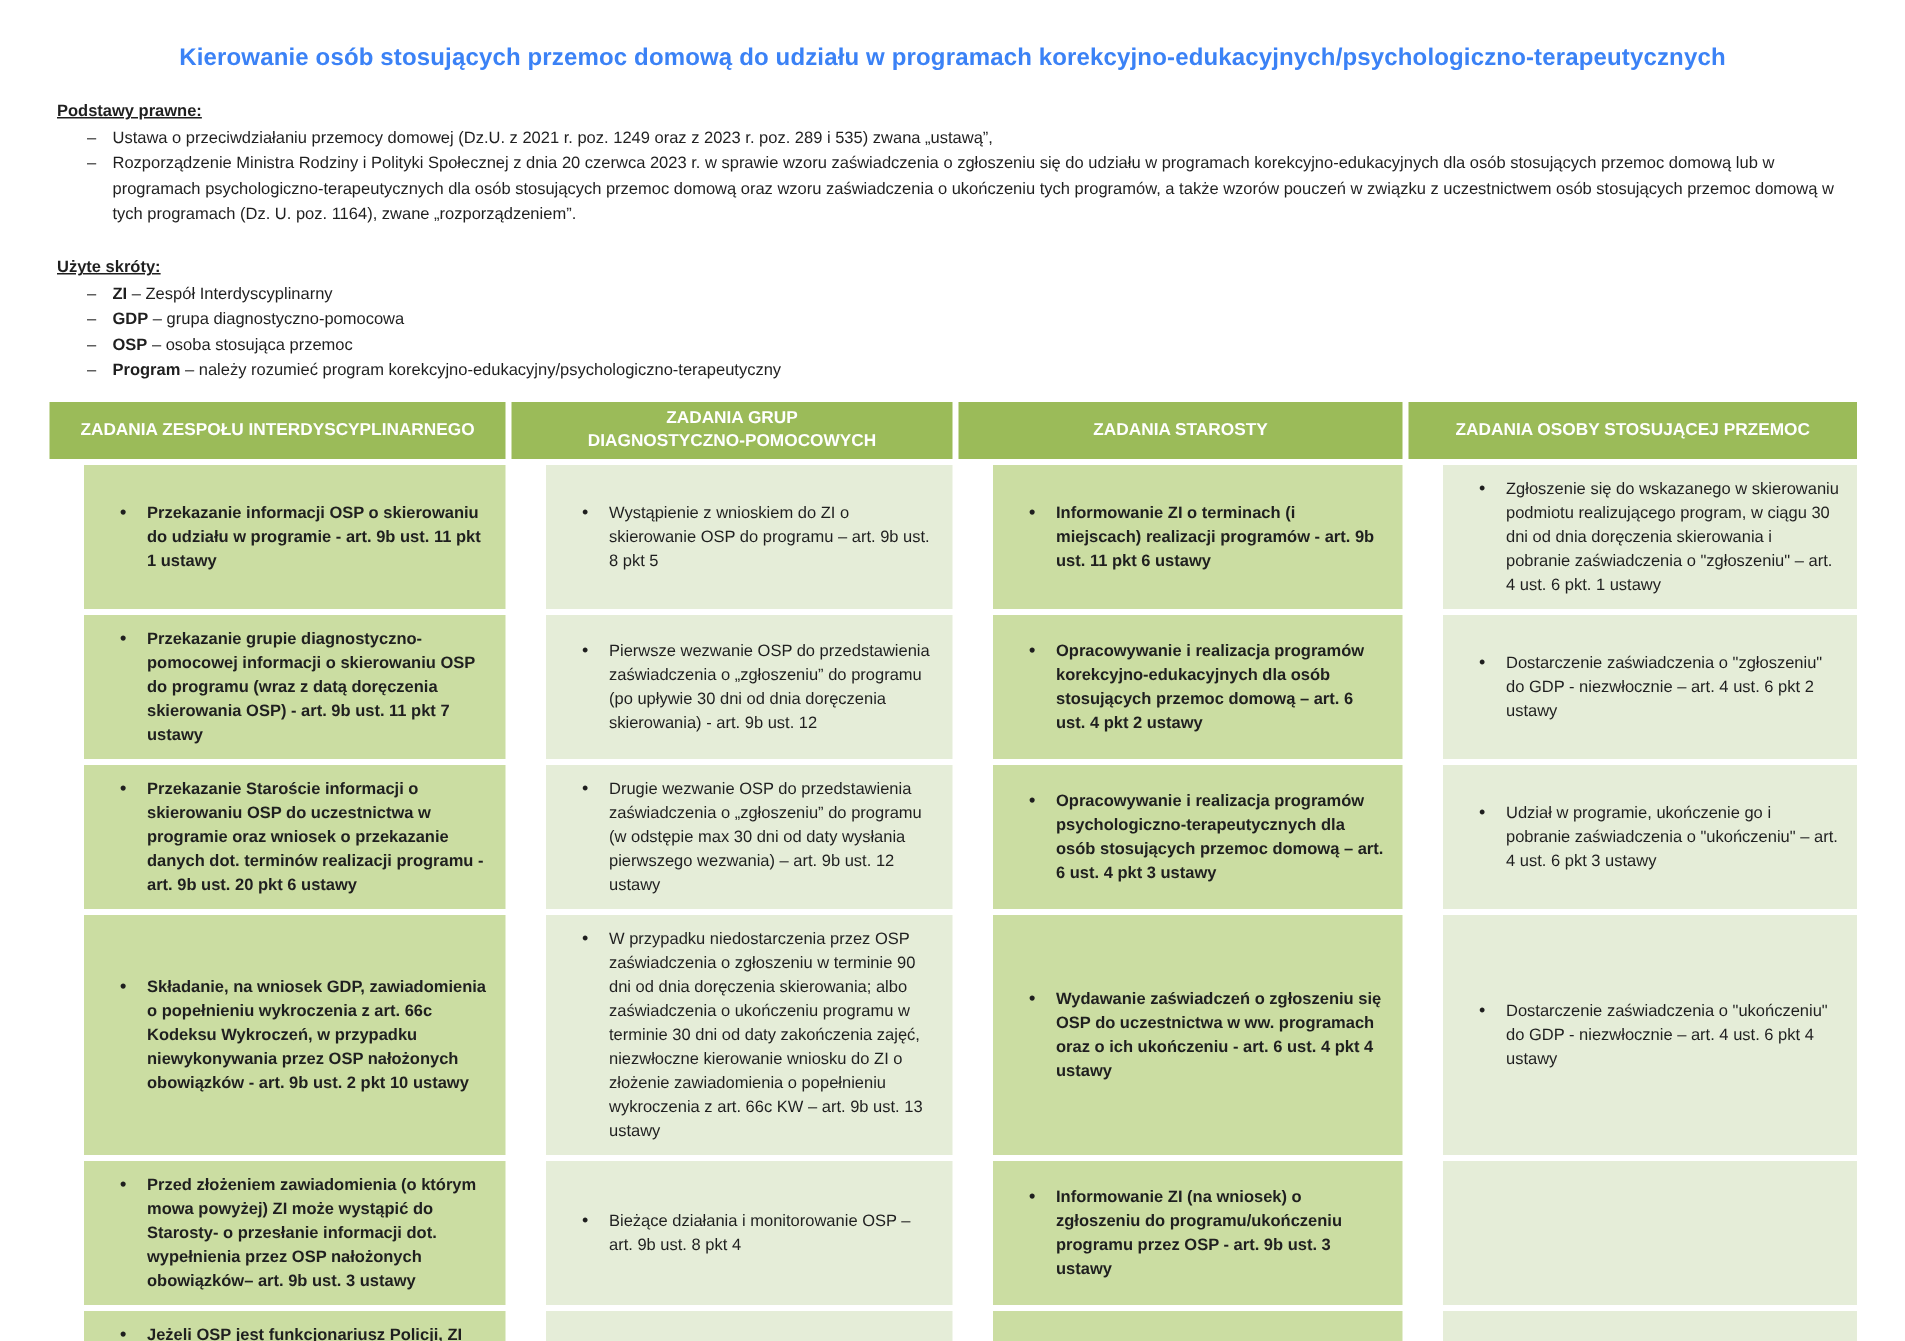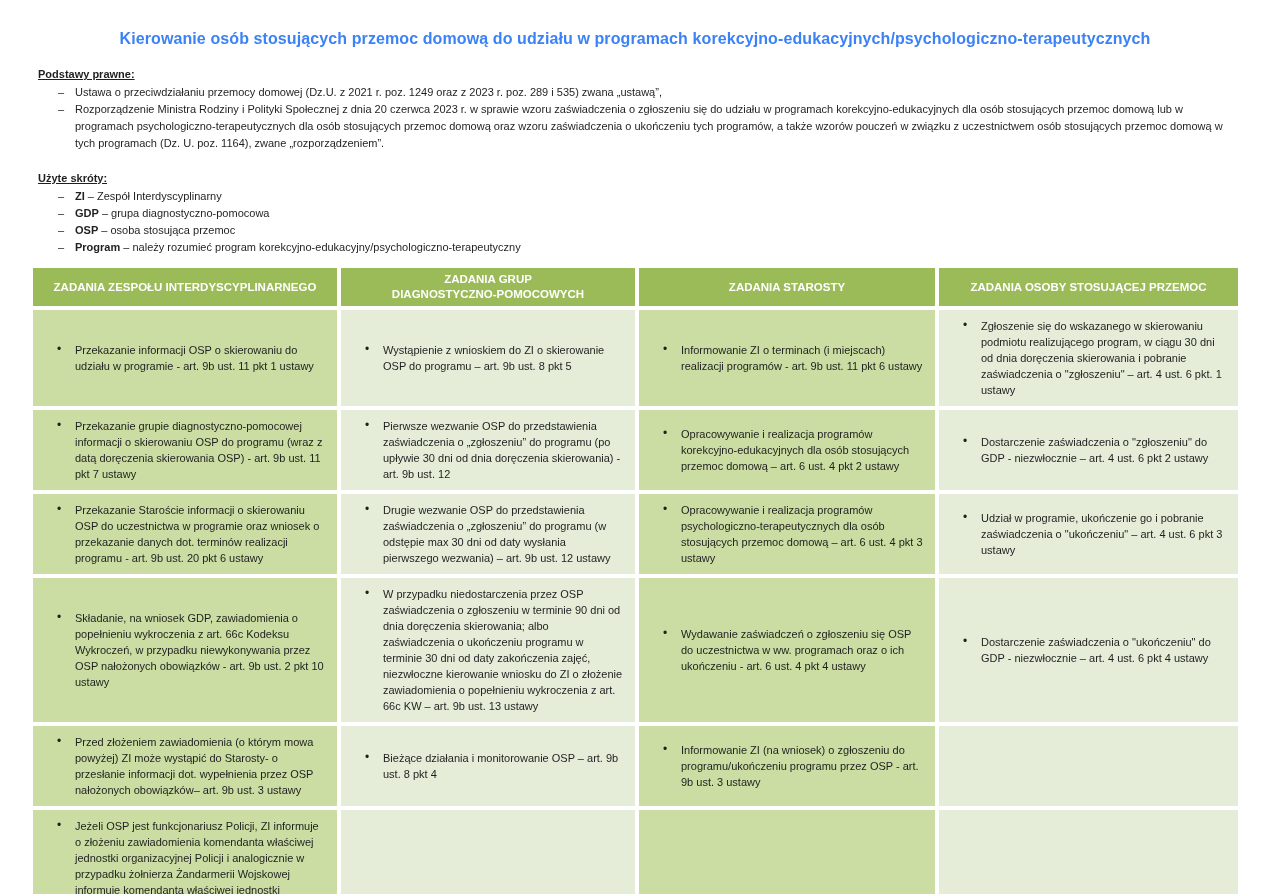--- a/index.html
+++ b/index.html
@@ -34,22 +34,22 @@
   .cell{
     display:flex;flex-direction:column;justify-content:center;
     box-sizing:border-box;
   }
   .cell.header{
     background:var(--header-bg,#9bbb59);
     color:#fff;font-weight:bold;font-size:11.5px;line-height:15px;
     text-align:center;align-items:center;justify-content:center;
     min-height:38px;padding:4px 10px;white-space:pre-line;
   }
-  .cell.body{padding:8px 12px 8px 14px;font-size:11px;line-height:16px;}
-  .cell.body.odd{background:var(--band-dark,#cbdda2);}
+  .cell.body{padding:8px 12px 8px 14px;font-size:11px;line-height:16px;margin-left:23px;}
+  .cell.body.odd{background:var(--band-dark,#cbdda2);font-weight:bold;}
   .cell.body.even{background:var(--band-light,#e5edd8);}
   .r0{min-height:80px;}
   .r1{min-height:74px;}
   .r2{min-height:62px;}
   .r3{min-height:142px;}
   .r4{min-height:68px;}
   .r5{min-height:114px;}
   .cell-item{position:relative;padding-left:28px;}
   .cell-item::before{content:"\2022";position:absolute;left:10px;top:-1px;font-size:12px;}
 </style>

